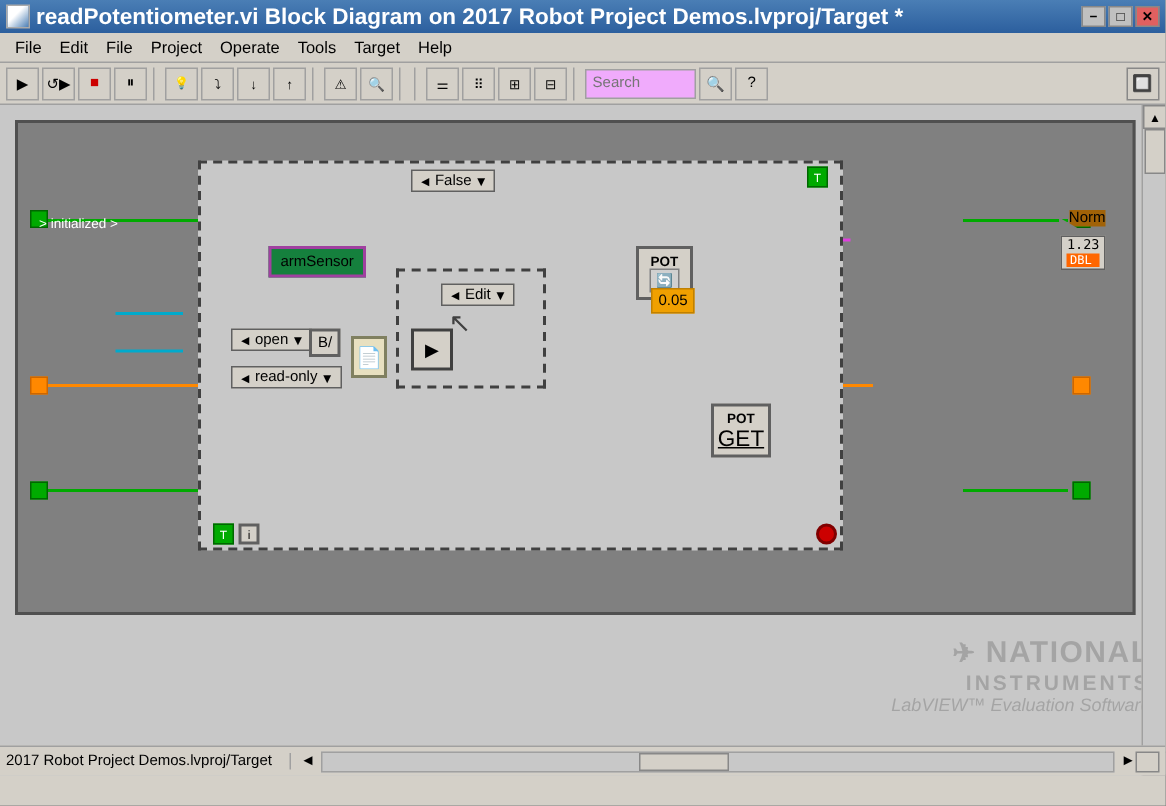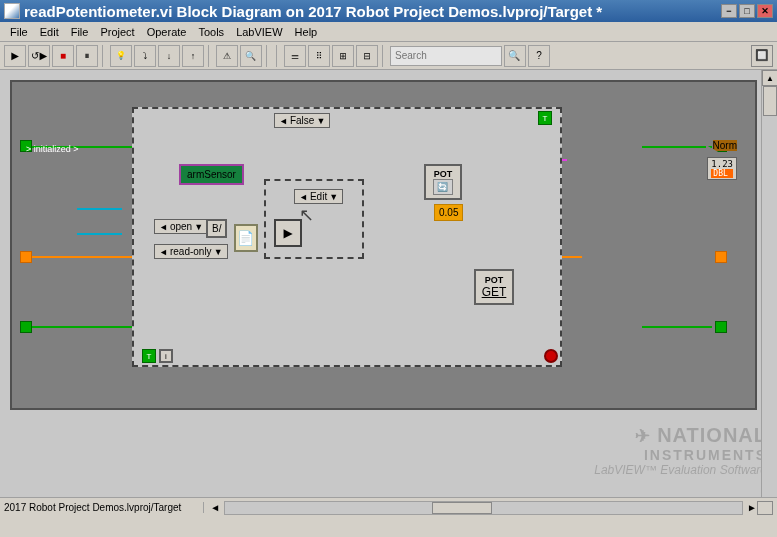--- a/index.html
+++ b/index.html
@@ -91,24 +91,24 @@
       height: 20px;
       font-size: 10px;
       background: white;
       border: 1px solid #a0a0a0;
       padding: 0 2px;
       min-width: 120px;
     }
     #search-box {
       height: 20px;
       font-size: 10px;
-      background: #e5e5e5;
+      background: #f0abfc;
       border: 1px solid #a0a0a0;
       padding: 0 4px;
-      width: 112px;
+      width: 74px;
     }
 
     
     #main-area {
       background: #c8c8c8;
       height: calc(537px - 22px - 20px - 28px - 20px);
       position: relative;
       overflow: hidden;
     }
 
@@ -263,21 +263,21 @@
       display: flex;
       flex-direction: column;
       align-items: center;
       justify-content: center;
       font-size: 9px;
     }
 
     
     #const-005 {
       position: absolute;
-      top: 95px;
+      top: 83px;
       left: 300px;
       background: #f0a000;
       border: 1px solid #c08000;
       padding: 2px 4px;
       font-size: 10px;
       color: #000;
     }
 
     
     #open-indicator {
@@ -451,21 +451,21 @@
       height: 20px;
       background: #d4d0c8;
       border-top: 1px solid #a0a0a0;
       display: flex;
       align-items: center;
       padding: 0 4px;
       font-size: 10px;
     }
     #status-project {
       flex: 0 0 auto;
-      padding-right: 22px;
+      padding-right: 12px;
       border-right: 1px solid #a0a0a0;
       margin-right: 6px;
     }
     #status-scrollbar-h {
       flex: 1;
       height: 14px;
       background: #c8c8c8;
       border: 1px solid #a0a0a0;
       display: flex;
       align-items: center;
@@ -497,21 +497,21 @@
   </div>
 </div>
 
 <div id="menu-bar">
   <div class="menu-item">File</div>
   <div class="menu-item">Edit</div>
   <div class="menu-item">File</div>
   <div class="menu-item">Project</div>
   <div class="menu-item">Operate</div>
   <div class="menu-item">Tools</div>
-  <div class="menu-item">LabVIEW</div>
+  <div class="menu-item">Target</div>
   <div class="menu-item">Help</div>
 </div>
 
 <div id="toolbar">
 
   <div class="tb-btn" style="background:#d4d0c8;">▶</div>
   <div class="tb-btn">↺▶</div>
   <div class="tb-btn" style="color:#cc0000;">■</div>
   <div class="tb-btn">⏸</div>
   <div class="tb-separator"></div>
@@ -612,21 +612,21 @@
         <div style="font-size:9px;font-weight:bold;">POT</div>
         <div style="width:20px;height:16px;background:#d0d0d0;border:1px solid #808080;display:flex;align-items:center;justify-content:center;font-size:9px;">🔄</div>
       </div>
 
       <div id="const-005">
         <span>0.05</span>
       </div>
 
       <div id="pot-get-node">
         <div style="font-size:9px;font-weight:bold;">POT</div>
-        <div style="font-size:12px;text-decoration:underline;">GET</div>
+        <div style="font-size:15px;text-decoration:underline;">GET</div>
       </div>
 
       <div id="open-indicator">
         <span style="font-size:9px;">◄</span>
         <span>open</span>
         <span style="font-size:9px;">▼</span>
       </div>
 
       <div id="readonly-indicator">
         <span style="font-size:9px;">◄</span>

